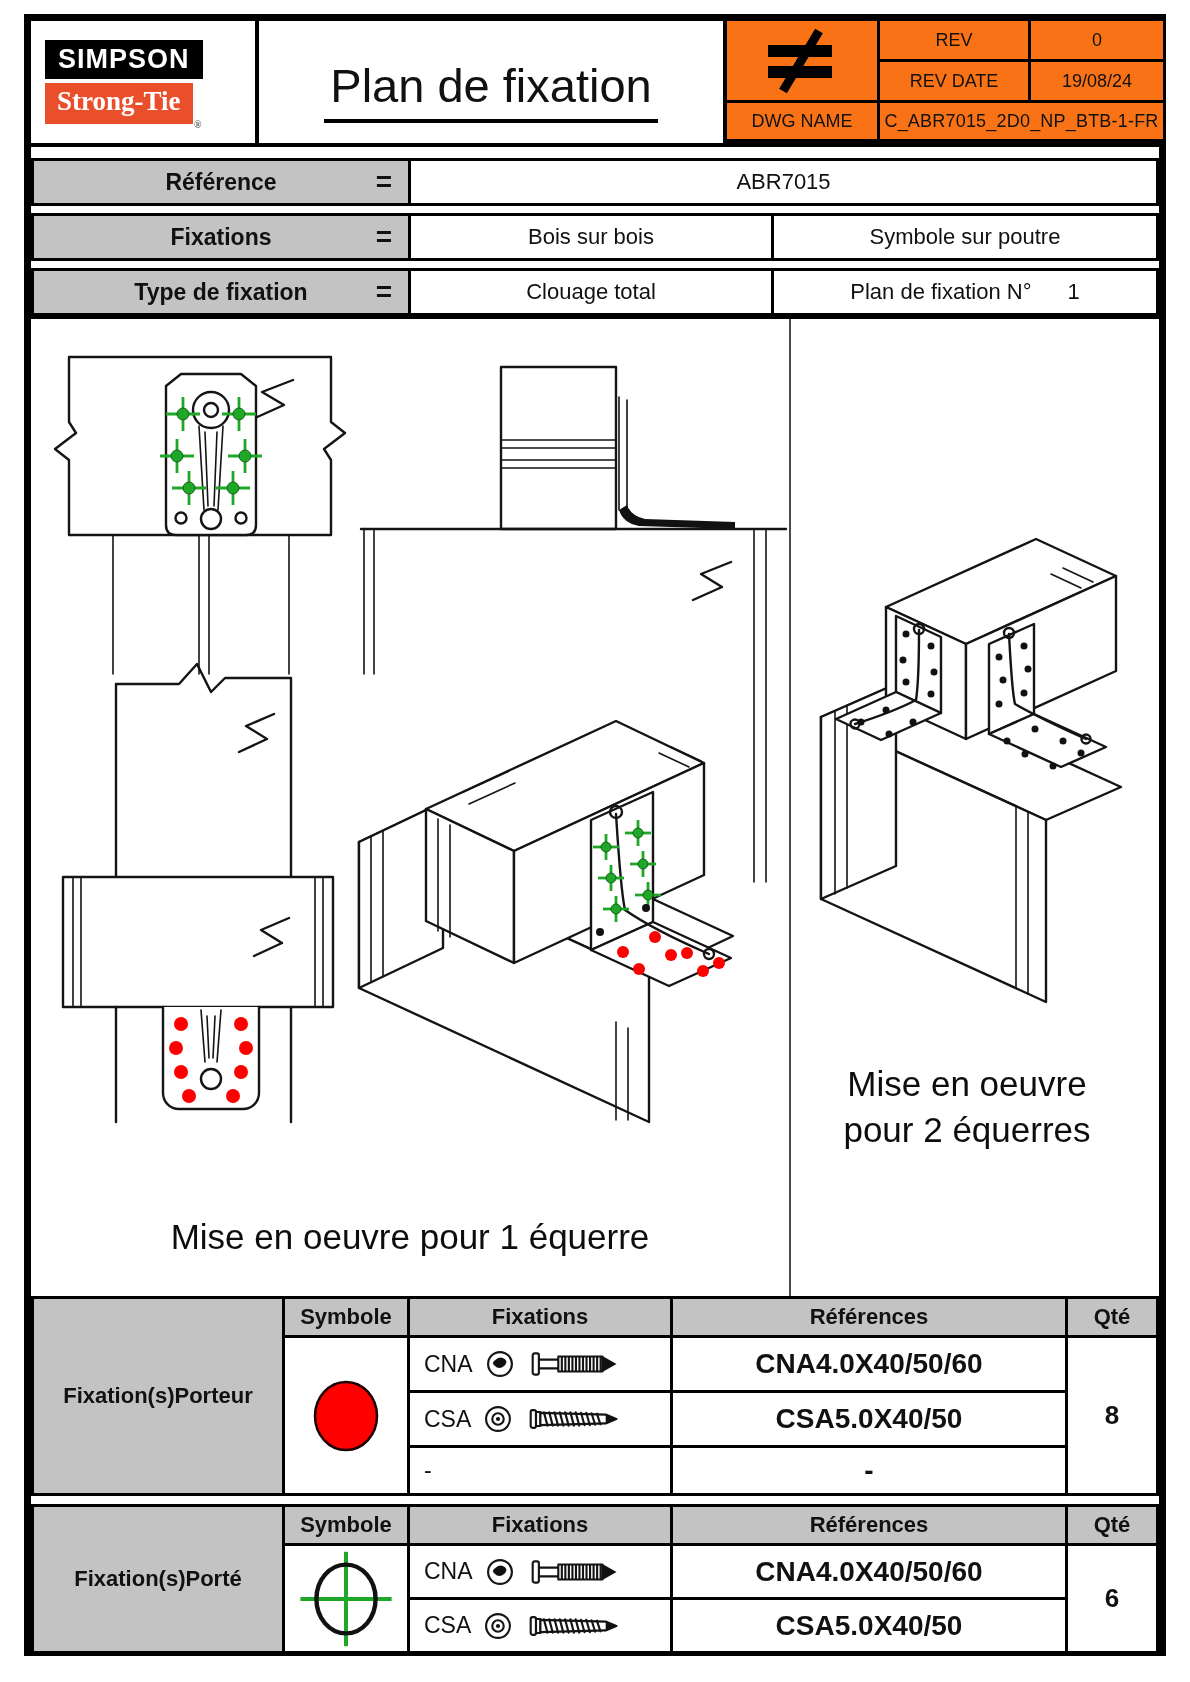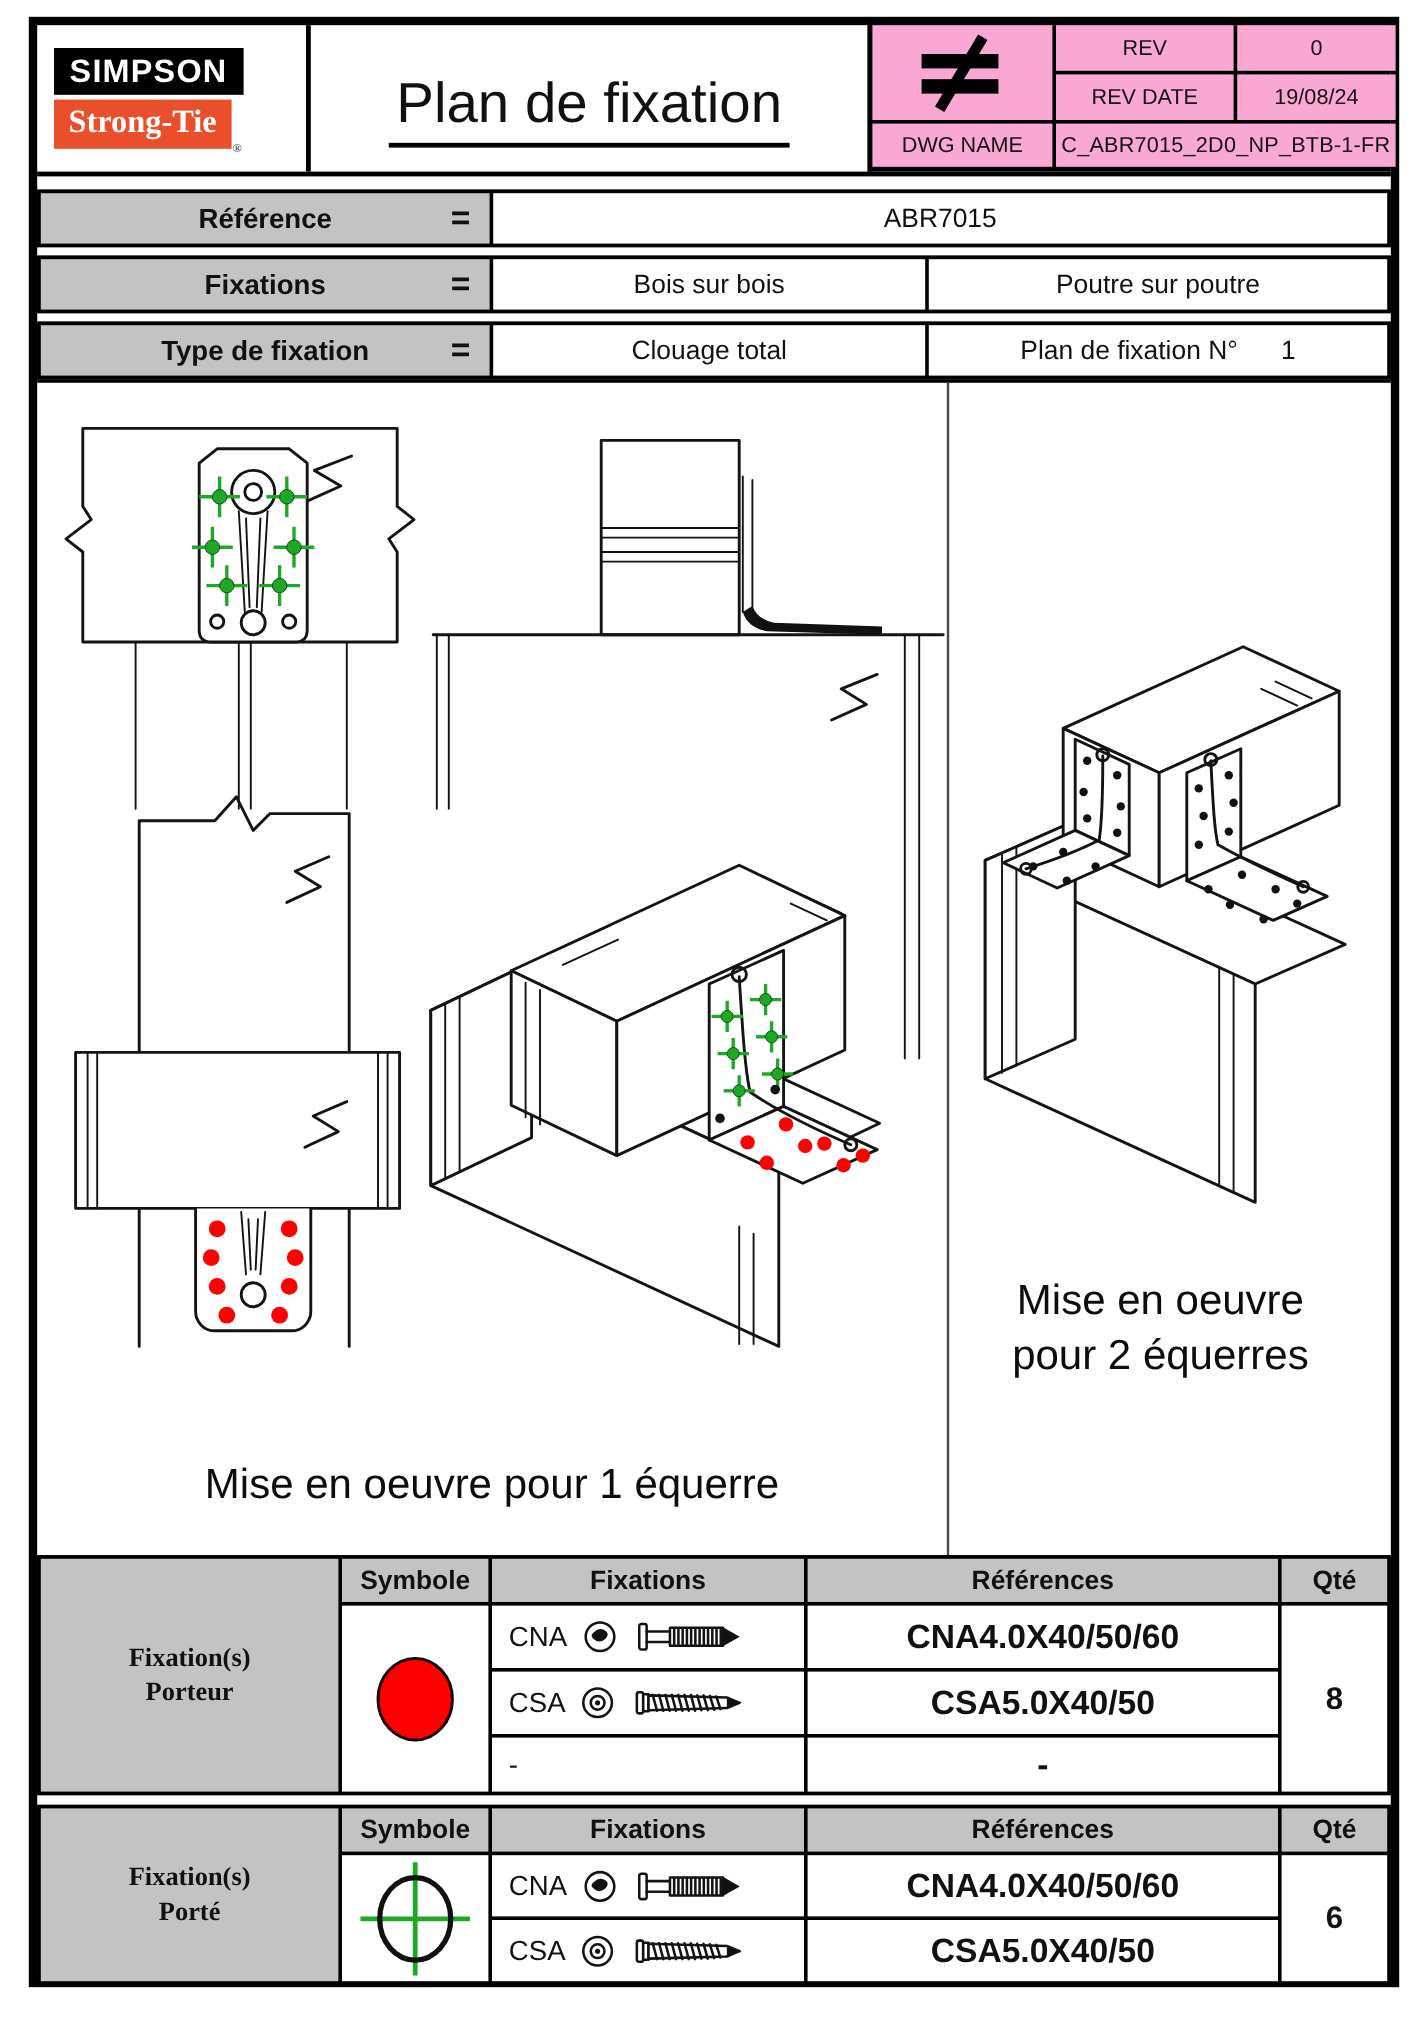--- a/index.html
+++ b/index.html
@@ -11,21 +11,21 @@
 
   
   .header{height:126px; border-bottom:4px solid #000; display:flex; flex:none;}
   .logo-cell{width:228px; border-right:4px solid #000; padding:10px 14px; display:flex; flex-direction:column; justify-content:center; gap:4px; position:relative;}
   .logo-black{background:#000; color:#fff; font-weight:bold; font-size:27px; letter-spacing:1px; padding:4px 13px; width:fit-content;}
   .logo-orange{background:var(--orange); color:#fff; font-weight:bold; font-family:"Liberation Serif", serif; font-size:27px; padding:3px 12px 7px; width:fit-content; position:relative;}
   .logo-reg{position:absolute; right:-9px; bottom:-6px; font-size:10px; color:#555;}
   .title-cell{flex:1; display:flex; align-items:center; justify-content:center;}
   .title-cell span{font-size:47px; border-bottom:4px solid #000; padding:0 6px 6px;margin-top:16px;}
   .rev-block{width:436px; border-left:4px solid #000; background:#000; display:grid; grid-template-columns:150px 148px 132px; grid-template-rows:38px 38px 36px; gap:3px;}
-  .rev-block>div{background:#f9a8d4; display:flex; align-items:center; justify-content:center; font-size:18px;}
+  .rev-block>div{background:#f97316; display:flex; align-items:center; justify-content:center; font-size:18px;}
   .neq-cell{grid-row:1/3; grid-column:1;}
   .dwg-val{grid-column:2/4; font-size:15px; font-weight:normal; letter-spacing:.2px;}
 
   
   .info-section{padding:11px 0 0; flex:none;text-align:center;}
   .info-row{display:flex; background:#000; border:3px solid #000; gap:3px; height:48px; margin-bottom:7px;}
   .info-row:last-child{margin-bottom:0;}
   .info-label{width:374px; flex:none; background:var(--gray); position:relative; display:flex; align-items:center; justify-content:center; font-weight:bold; font-size:23px;}
   .info-eq{position:absolute; right:16px; font-size:28px; font-weight:bold;}
   .info-val{background:#fff; display:flex; align-items:center; justify-content:center; font-size:22px;}
@@ -48,21 +48,21 @@
   svg .rdot{fill:var(--red); stroke:none;}
   svg .bdot{fill:#111; stroke:none;}
 
   
   .tables-wrap{flex:1; display:flex; flex-direction:column;}
   .fix-table{display:grid; grid-template-columns:248px 122px 260px 392px 88px; gap:3px; background:#000; border:3px solid #000;}
   .t1{grid-template-rows:36px 52px 52px 45px;}
   .t2{grid-template-rows:36px 51px 51px; margin-top:8px;}
   .cell{background:#fff; display:flex; align-items:center; justify-content:center;}
   .hdr{background:var(--gray); font-weight:bold; font-size:22px;}
-  .rowlabel{background:var(--gray); flex-direction:column; font-weight:bold; font-size:22px; line-height:1.3;font-family:Liberation Serif, serif;}
+  .rowlabel{background:var(--gray); font-weight:bold; font-size:22px; line-height:1.3;}
   .span-all{grid-row:1/5; grid-column:1;} .span-all2{grid-row:1/4; grid-column:1;}
   .span-body{grid-row:2/5;} .span-body2{grid-row:2/4;}
   .gc2{grid-column:2;} .gc3{grid-column:3;} .gc4{grid-column:4;} .gc5{grid-column:5;}
   .gr2{grid-row:2;} .gr3{grid-row:3;} .gr4{grid-row:4;}
   .fixcell{justify-content:flex-start; padding-left:14px; gap:12px; font-weight:normal; font-size:23px;}
   .refcell{font-weight:bold; font-size:28px;}
   .qtycell{font-weight:bold; font-size:26px;}
 </style>
 </head>
 <body>
@@ -101,21 +101,21 @@
           <span class="info-eq">=</span>
         </div>
       <div class="info-val v-full">ABR7015</div>
     </div>
     <div class="info-row">
       <div class="info-label">
           <span>Fixations</span>
           <span class="info-eq">=</span>
         </div>
       <div class="info-val v-a">Bois sur bois</div>
-      <div class="info-val v-b">Poutre sur poutre</div>
+      <div class="info-val v-b">Symbole sur poutre</div>
     </div>
     <div class="info-row">
       <div class="info-label">
           <span>Type de fixation</span>
           <span class="info-eq">=</span>
         </div>
       <div class="info-val v-a">Clouage total</div>
       <div class="info-val v-b">
         <span class="plan-gap">
             <span>Plan de fixation N°</span>

